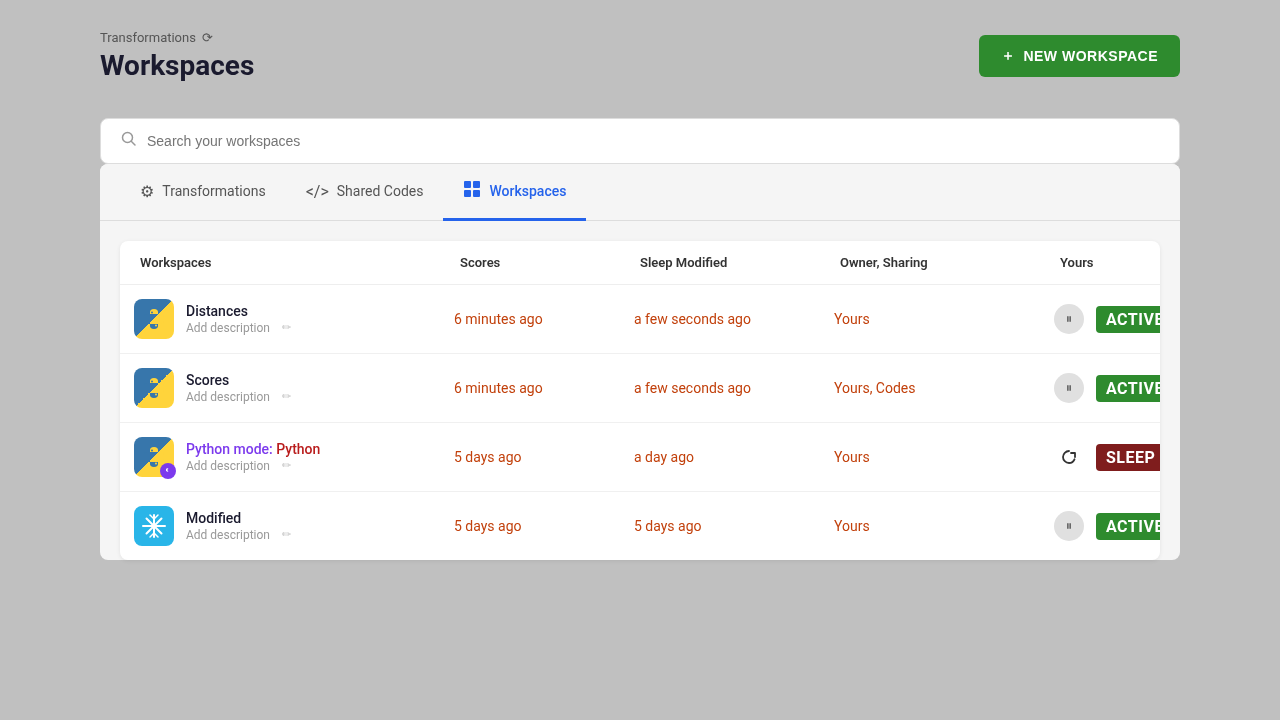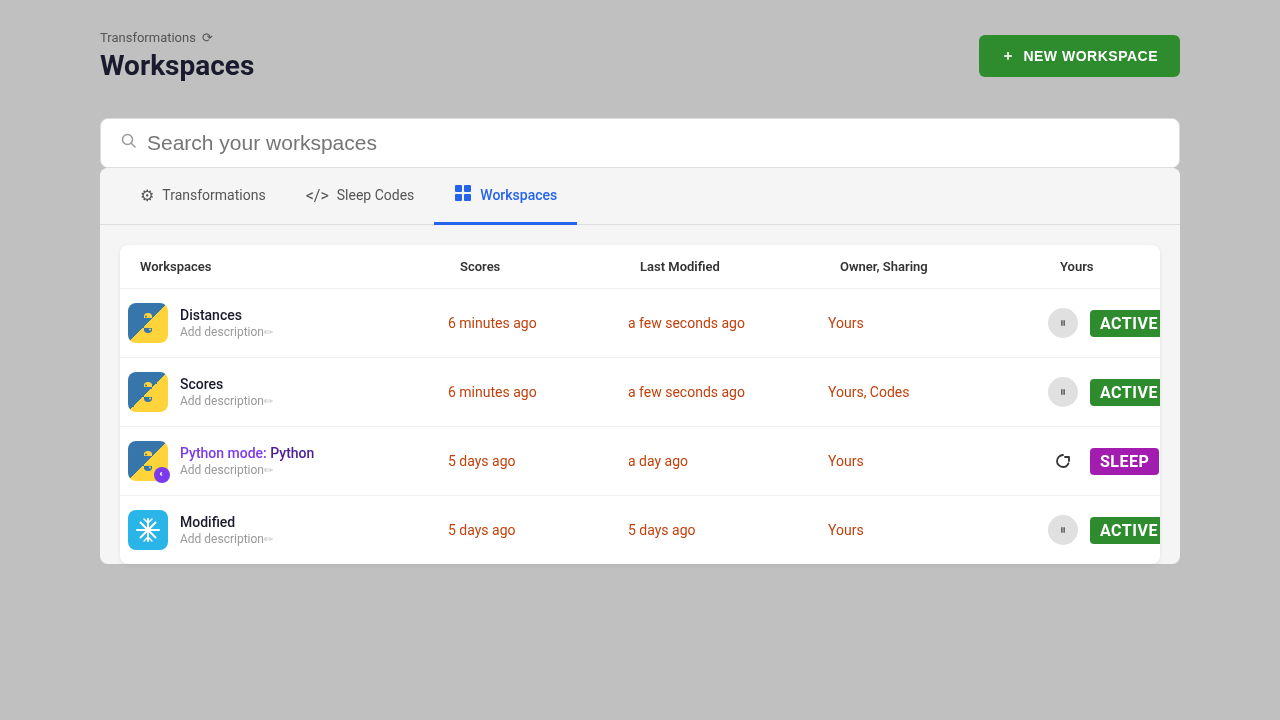--- a/index.html
+++ b/index.html
@@ -62,21 +62,21 @@
       display: flex;
       align-items: center;
       gap: 10px;
       margin-bottom: 0;
       width: 100%;
     }
     .search-icon-svg { color: #999; }
     .search-input {
       border: none;
       outline: none;
-      font-size: 21px;
+      font-size: 14px;
       color: #be185d;
       width: 100%;
       background: transparent;
     }
     .panel {
       background: #f5f5f5;
       border-radius: 8px;
       margin-top: 0;
     }
     .tabs {
@@ -116,21 +116,21 @@
       grid-template-columns: 320px 180px 200px 220px 120px;
       padding: 14px 20px;
       border-bottom: 1px solid #eee;
       font-size: 13px;
       font-weight: 600;
       color: #333;
     }
     .table-row {
       display: grid;
       grid-template-columns: 320px 180px 200px 220px 120px;
-      padding: 14px 8px;
+      padding: 14px 14px;
       border-bottom: 1px solid #f0f0f0;
       align-items: center;
     }
     .table-row:last-child { border-bottom: none; }
     .workspace-cell {
       display: flex;
       align-items: center;
       gap: 12px;
     }
     .ws-icon {
@@ -156,22 +156,22 @@
     .ws-info {}
     .ws-name {
       font-size: 14px;
       font-weight: 500;
       color: #1a1a2e;
     }
     .ws-desc {
       font-size: 12px;
       color: #999;
       display: flex;
-      align-items: flex-end;
-      gap: 0;
+      align-items: flex-start;
+      gap: 12px;
       margin-top: 2px;
     }
     .edit-icon { font-size: 11px; color: #bbb; cursor: pointer; }
     .cell-text {
       font-size: 14px;
       color: #c2410c;
     }
     .status-cell {
       display: flex;
       align-items: center;
@@ -208,21 +208,21 @@
       border-radius: 4px;
       font-size: 16px;
       font-weight: 700;
       letter-spacing: 0.5px;
     }
     .status-badge.active {
       background: #2e8b2e;
       color: white;
     }
     .status-badge.sleep {
-      background: #a21caf;
+      background: #7f1d1d;
       color: white;
     }
     .sleep-icon-overlay {
       position: absolute;
       bottom: -2px;
       right: -2px;
       width: 16px;
       height: 16px;
       border-radius: 50%;
       background: #7c3aed;
@@ -277,40 +277,40 @@
 
   <div class="bottom-panel">
     <div class="panel">
       <div class="tabs">
         <div class="tab">
           <span class="tab-icon">⚙</span>
           <span>Transformations</span>
         </div>
         <div class="tab">
           <span class="tab-icon">&lt;/&gt;</span>
-          <span>Sleep Codes</span>
+          <span>Shared Codes</span>
         </div>
         <div class="tab active">
           <span class="tab-icon">
             <svg width="18" height="18" viewBox="0 0 18 18" fill="none" xmlns="http://www.w3.org/2000/svg">
               <rect x="1" y="1" width="7" height="7" rx="1" fill="#2563eb"></rect>
               <rect x="10" y="1" width="7" height="7" rx="1" fill="#2563eb"></rect>
               <rect x="1" y="10" width="7" height="7" rx="1" fill="#2563eb"></rect>
               <rect x="10" y="10" width="7" height="7" rx="1" fill="#2563eb"></rect>
             </svg>
           </span>
           <span>Workspaces</span>
         </div>
       </div>
 
       <div class="table-container">
         <div class="table-header">
           <div>Workspaces</div>
           <div>Scores</div>
-          <div>Last Modified</div>
+          <div>Sleep Modified</div>
           <div>Owner, Sharing</div>
           <div>Yours</div>
         </div>
 
         <div class="table-row">
           <div class="workspace-cell">
             <div class="ws-icon python">
               <svg width="24" height="24" viewBox="0 0 24 24" fill="none">
                 <path d="M12 2C9 2 8 3.5 8 5v2h8V5C16 3.5 15 2 12 2z" fill="#ffd43b"></path>
                 <path d="M8 7H5C3.5 7 2 8 2 10v4c0 2 1.5 3 3 3h3V7z" fill="#3776ab"></path>
@@ -380,21 +380,21 @@
               <div class="sleep-icon-overlay">
                 <svg width="10" height="10" viewBox="0 0 10 10" fill="none">
                   <circle cx="5" cy="5" r="5" fill="#7c3aed"></circle>
                   <path d="M3 3.5C3.5 2 5 2 5.5 3C4 3 4 5 5.5 5C5 6 3.5 6 3 4.5" fill="white"></path>
                 </svg>
               </div>
             </div>
             <div class="ws-info">
               <div class="ws-name">
                 <span style="color:#7c3aed;">Python mode:</span>
-                <span style="color:#4c1d95;"> Python</span>
+                <span style="color:#b91c1c;"> Python</span>
               </div>
               <div class="ws-desc">
                 <span>Add description</span>
                 <span class="edit-icon">✏</span>
               </div>
             </div>
           </div>
           <div class="cell-text">5 days ago</div>
           <div class="cell-text">a day ago</div>
           <div class="cell-text">Yours</div>

